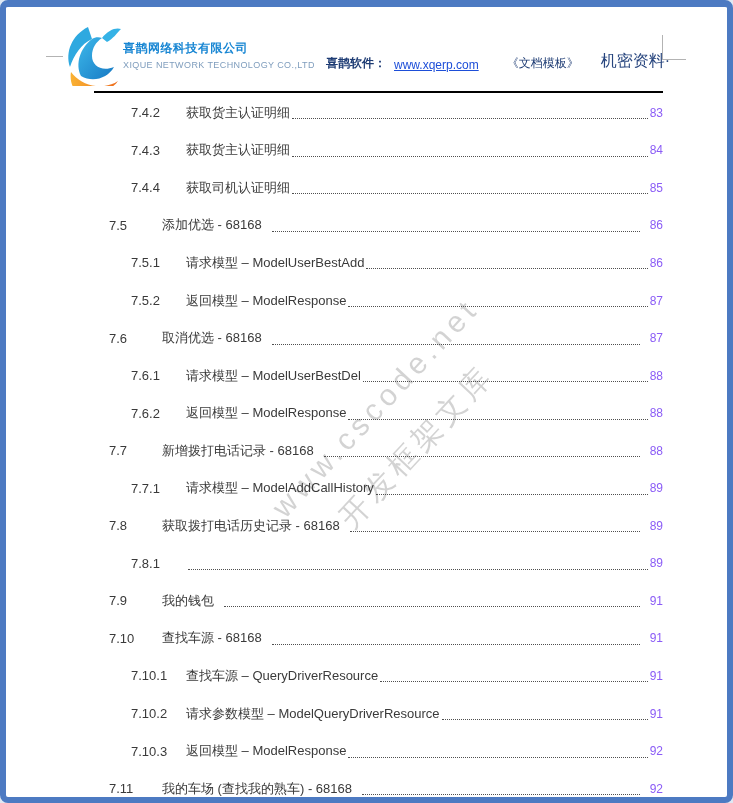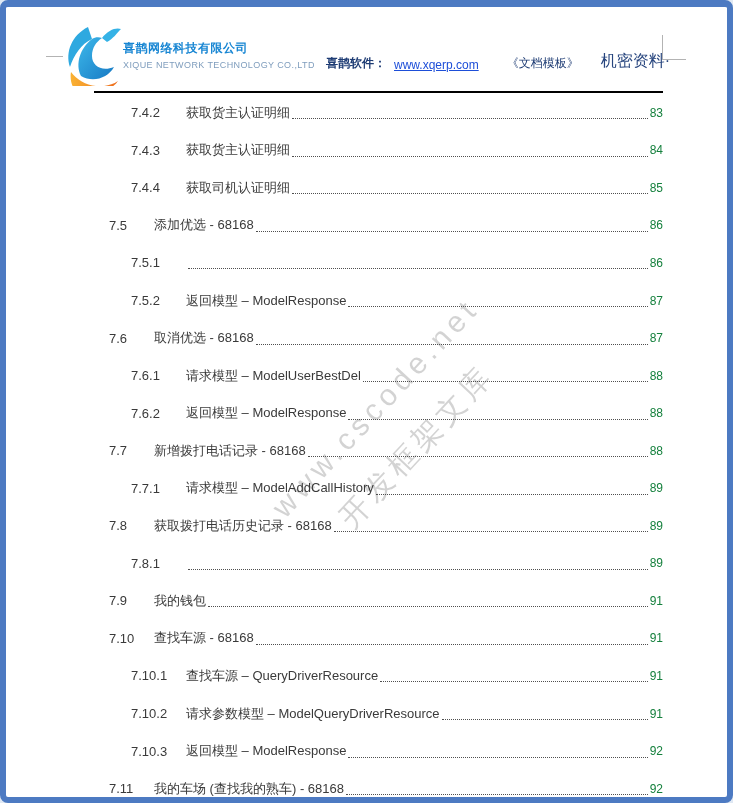--- a/index.html
+++ b/index.html
@@ -48,31 +48,31 @@
   }
   
   .toc{
     position:absolute;left:6px;top:87px;width:716px;z-index:2;
   }
   .toc-row{
     display:flex;align-items:center;height:37.55px;
     padding-right:65px;box-sizing:border-box;
     font-size:13px;color:#3a3a3a;cursor:pointer;
   }
-  .toc-row.lvl2{padding-left:97px;}
+  .toc-row.lvl2{padding-left:97px;gap:8px;}
   .toc-row.lvl3{padding-left:119px;}
   .toc-num{flex:0 0 auto;}
   .lvl2 .toc-num{min-width:45px;}
   .lvl3 .toc-num{min-width:55px;}
   .toc-title{flex:0 0 auto;white-space:nowrap;}
   .leader{
     flex:1 1 auto;height:12px;margin:0 2px 0 2px;
     border-bottom:1.5px dotted #4f4f4f;min-width:10px;
   }
-  .pagenum{flex:0 0 auto;font-size:12px;color:#15803d;}
+  .pagenum{flex:0 0 auto;font-size:12px;color:#8b5cf6;}
 </style>
 </head>
 <body>
 
 <div class="frame">
 
   <div class="logo-bird">
     <svg width="64" height="60" viewBox="0 0 64 60" xmlns="http://www.w3.org/2000/svg">
       <defs>
         <linearGradient id="og" x1="0" y1="0" x2="1" y2="0">
@@ -137,20 +137,21 @@
 
       <div class="toc-row lvl2">
         <span class="toc-num">7.5</span>
         <span class="toc-title">添加优选 - 68168</span>
         <span class="leader"></span>
         <span class="pagenum">86</span>
       </div>
 
       <div class="toc-row lvl3">
         <span class="toc-num">7.5.1</span>
+        <span class="toc-title">请求模型 – ModelUserBestAdd</span>
         <span class="leader"></span>
         <span class="pagenum">86</span>
       </div>
 
       <div class="toc-row lvl3">
         <span class="toc-num">7.5.2</span>
         <span class="toc-title">返回模型 – ModelResponse</span>
         <span class="leader"></span>
         <span class="pagenum">87</span>
       </div>

